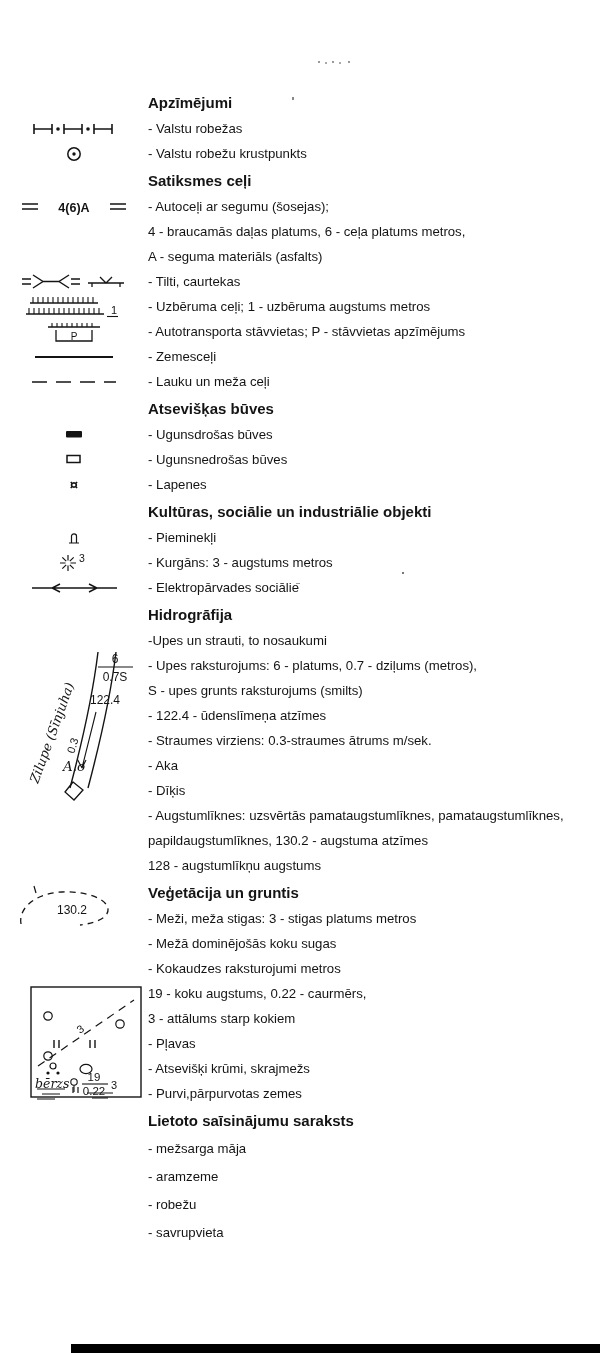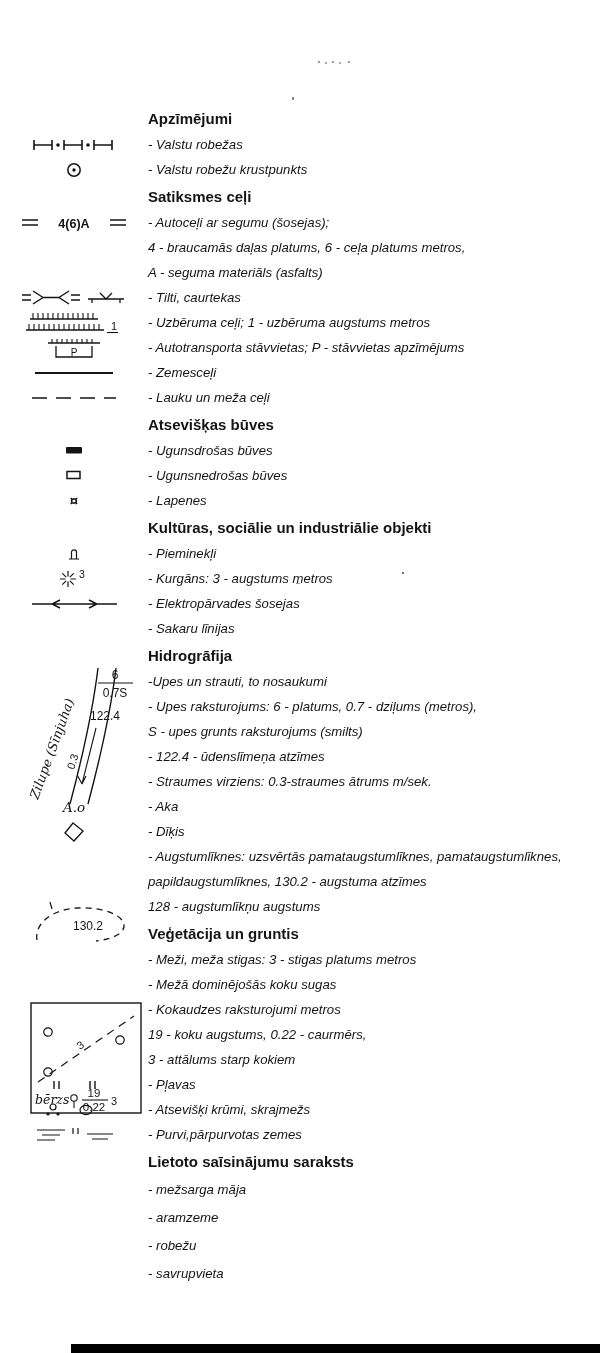--- a/index.html
+++ b/index.html
@@ -1,38 +1,38 @@
 <!DOCTYPE html>
 <html><head>
 <meta charset="utf-8">
 <style>
   * { margin:0; padding:0; box-sizing:border-box; }
   html,body { background:#ffffff; }
   body {
     width:600px; height:1353px; position:relative; overflow:hidden;
     font-family:"Liberation Sans", sans-serif; color:#141414;
   }
-  .legend { position:relative; width:532px; padding-top:88px;margin-top:16px; }
+  .legend { position:relative; width:532px; padding-top:88px; }
   .heading {
     height:28px; display:flex; align-items:center; padding-left:148px;
     font-weight:bold; font-size:15px; white-space:nowrap;
   }
   .row { height:25px; display:flex; align-items:center; }
   .row.tall { height:28px; }
   .sym { flex:0 0 148px; display:flex; justify-content:center; }
-  .txt { font-size:13.2px; white-space:nowrap;font-style:italic; }
+  .txt { font-size:13.2px; white-space:nowrap; }
   svg { display:block; }
   svg text { font-family:"Liberation Sans", sans-serif; fill:#141414; }
   svg text.ser { font-family:"DejaVu Serif", serif; font-style:italic; }
   .ital { font-family:"DejaVu Serif", serif; font-style:italic; }
   .abbr { font-size:14.5px; }
   .glyph { font-size:15px; font-weight:bold; line-height:1; }
   .abs { position:absolute; }
   .river-sym { left:12px; top:650px; }
-  .contour-sym { left:32px; top:882px; }
+  .contour-sym { left:16px; top:882px; }
   .forest-sym { left:30px; top:986px; }
   .blackbar { position:absolute; left:71px; top:1344px; width:529px; height:9px; background:#000; }
   .speck { position:absolute; background:#999; }
   .sp1 { left:318px; top:61px; width:2px; height:2px; box-shadow:7px 1px #aaa, 14px 0 #999, 21px 1px #aaa, 30px 0 #999; }
   .sp2 { left:292px; top:97px; width:2px; height:3px; background:#888; }
   .sp3 { left:402px; top:572px; width:2px; height:2px; background:#777; }
   .sp4 { left:296px; top:583px; width:4px; height:1px; }
 </style>
 </head>
 <body>
@@ -190,27 +190,23 @@
     </div>
     <div class="txt">- Kurgāns: 3 - augstums metros</div>
   </div>
 
   <div class="row">
     <div class="sym">
       <svg width="85" height="14" viewBox="0 0 85 14">
         <path d="M0,7H85 M28,3 L20,7 L28,11 M57,3 L65,7 L57,11" stroke="#141414" stroke-width="1.4" fill="none"></path>
       </svg>
     </div>
-    <div class="txt">- Elektropārvades šosejas</div>
-  </div>
-
-  <div class="row">
-    <div class="sym"></div>
-    <div class="txt">- Sakaru līnijas</div>
-  </div>
+    <div class="txt">- Elektropārvades sociālie</div>
+  </div>
+
 
   <div class="heading">Hidrogrāfija</div>
 
   <div class="row">
     <div class="sym"></div>
     <div class="txt">-Upes un strauti, to nosaukumi</div>
   </div>
   <div class="row">
     <div class="sym"></div>
     <div class="txt">- Upes raksturojums: 6 - platums, 0.7 - dziļums (metros),</div>

